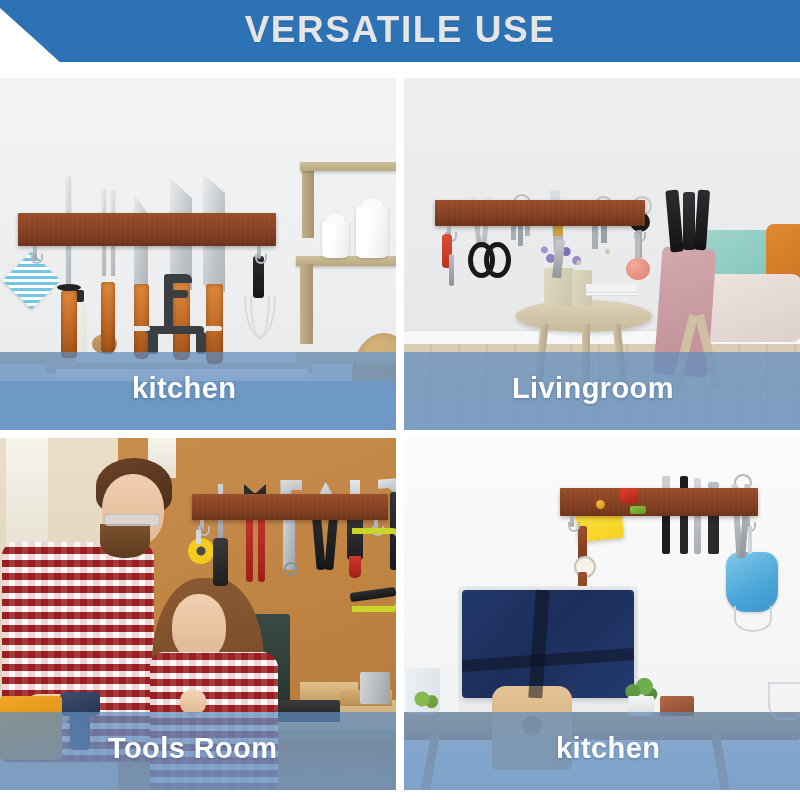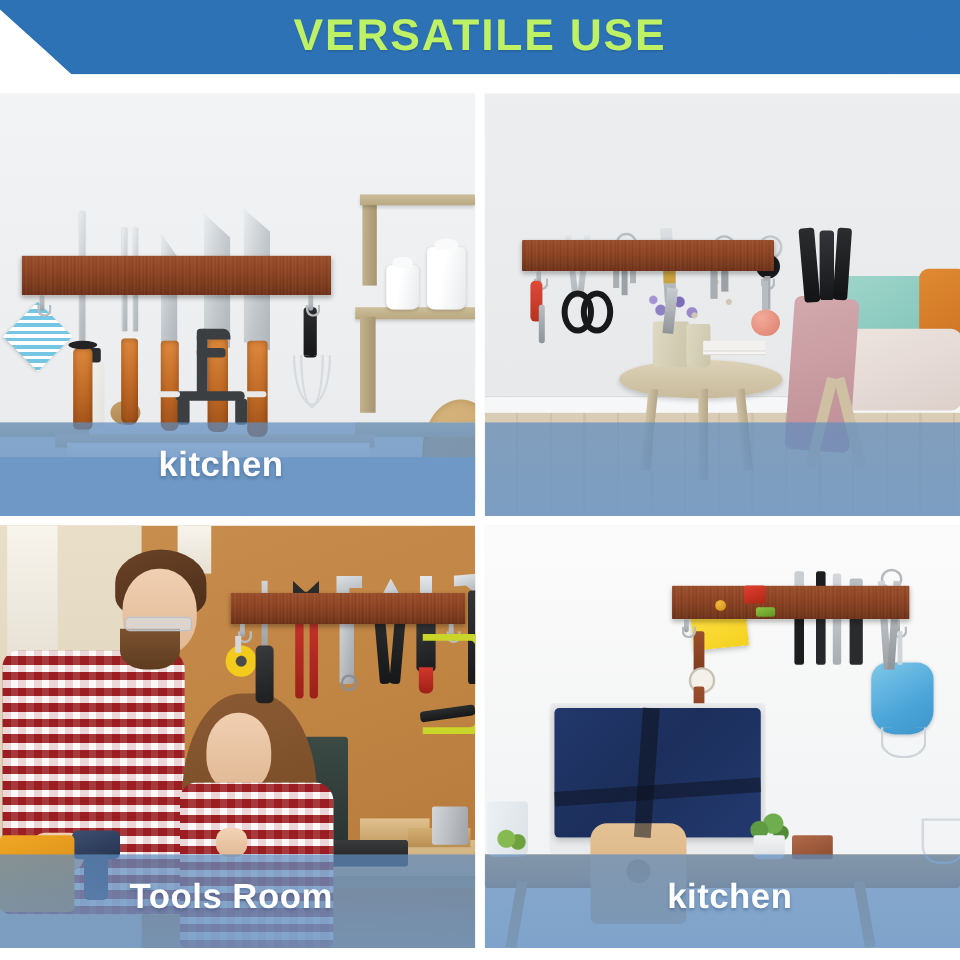--- a/index.html
+++ b/index.html
@@ -30,21 +30,21 @@
   .banner-shape {
     position: absolute;
     left: 0; top: 0;
     width: 800px; height: 62px;
     background: #2d72b5;
     clip-path: polygon(0 0, 800px 0, 742px 62px, 58px 62px);
   }
   .banner-title {
     position: relative;
     z-index: 3;
-    color: #bef264;
+    color: #e5e5e5;
     font-size: 37px;
     font-weight: bold;
     letter-spacing: 1.5px;
     line-height: 1;
     margin-top: -4px;
     text-shadow: 0 1px 1px rgba(0,0,0,0.10);
     white-space: nowrap;
   }
 
   
@@ -434,20 +434,21 @@
       <div class="l-books" style="left:182px;top:206px;width:52px;height:8px;"></div>
 
       <div class="l-pillow-mint" style="left:296px;top:152px;width:84px;height:74px;"></div>
       <div class="l-pillow-orange" style="left:362px;top:146px;width:40px;height:60px;"></div>
       <div class="l-chairbody" style="left:268px;top:196px;width:130px;height:68px;"></div>
       <div class="l-throw" style="left:254px;top:170px;width:54px;height:128px;transform:rotate(4deg);"></div>
       <div class="l-chairframe" style="left:276px;top:236px;width:9px;height:76px;transform:rotate(14deg);"></div>
       <div class="l-chairframe" style="left:300px;top:236px;width:9px;height:76px;transform:rotate(-14deg);"></div>
 
       <div class="blue-wash"></div>
+      <div class="panel-label label-living">Livingroom</div>
     </div>
   </div>
 
   <div class="panel">
     <div class="scene wall t-wall">
 
       <div class="t-wall-left" style="left:0;top:0;width:118px;height:352px;"></div>
       <div class="t-window" style="left:6px;top:0;width:42px;height:120px;"></div>
       <div class="t-window" style="left:148px;top:0;width:28px;height:40px;"></div>
 

